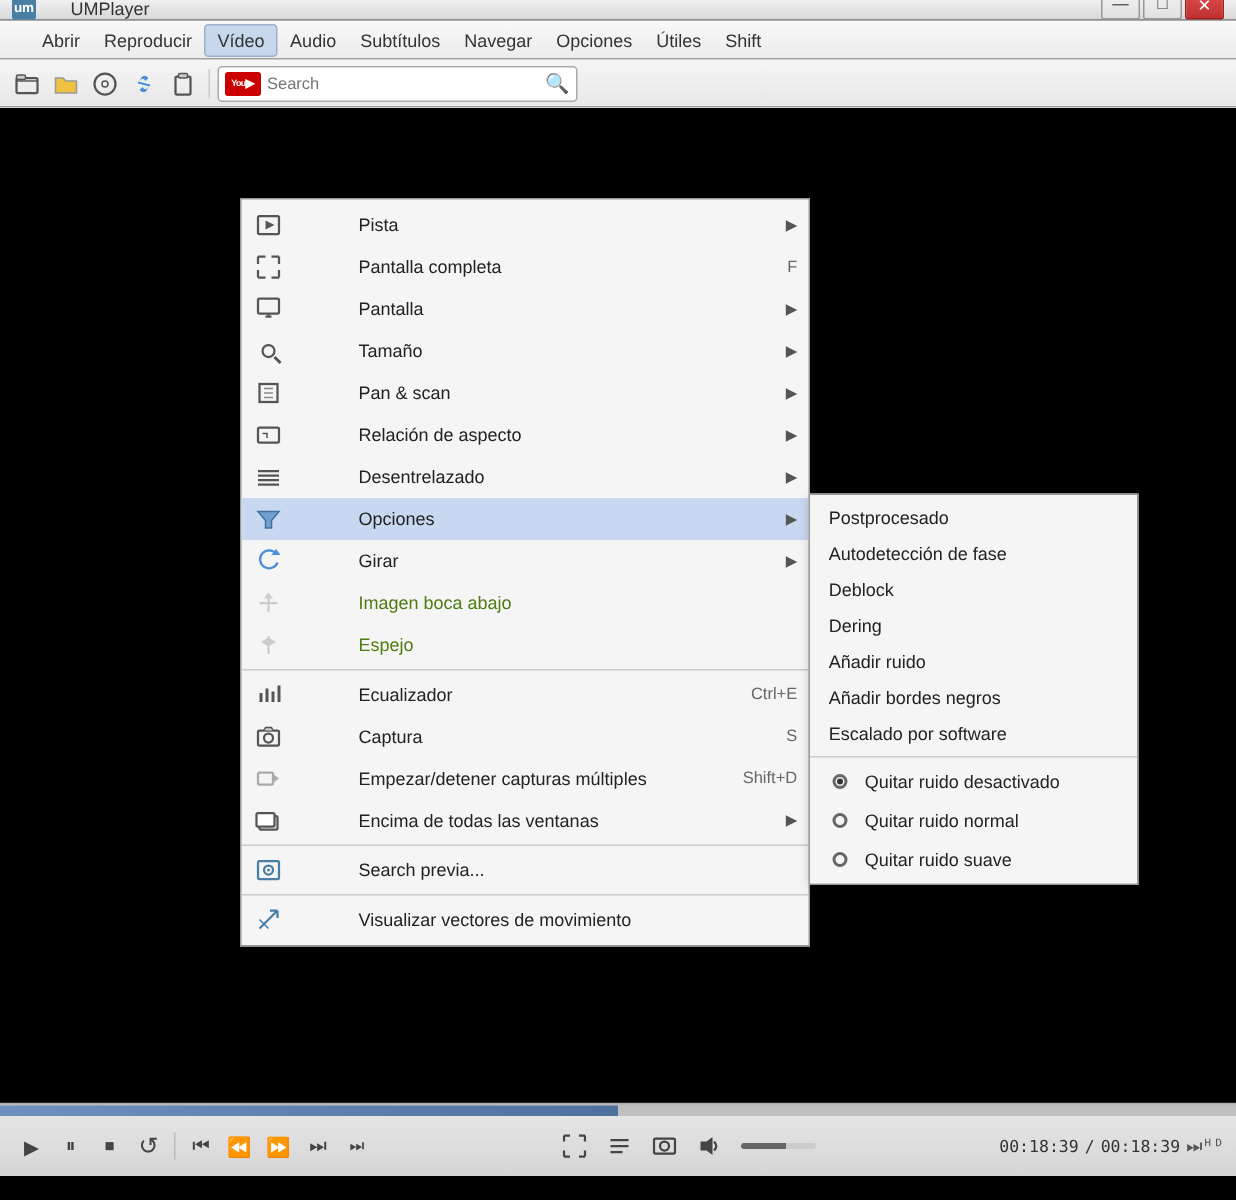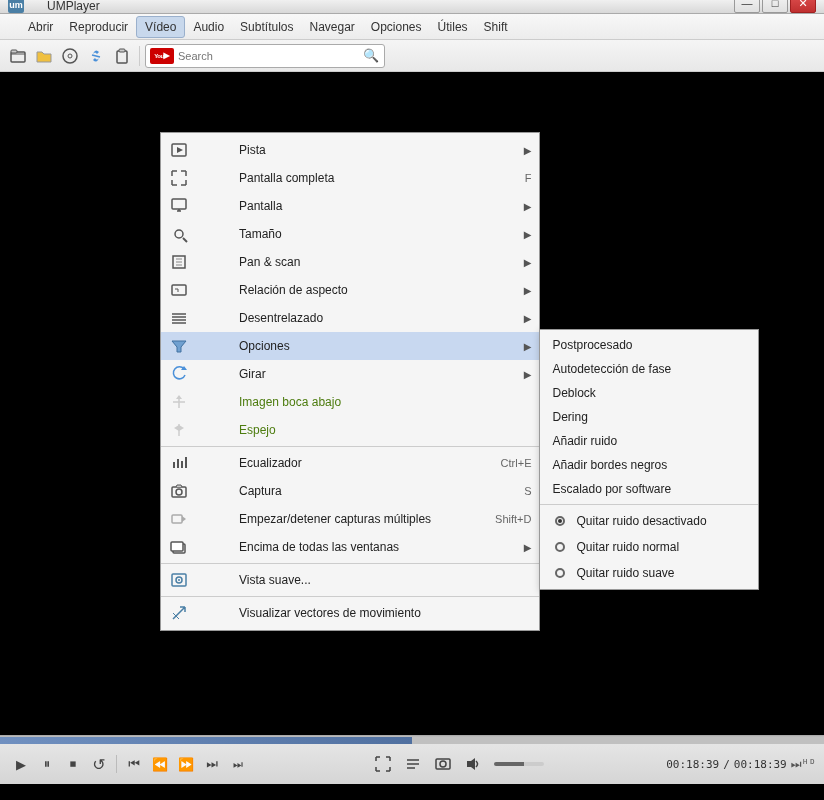--- a/index.html
+++ b/index.html
@@ -556,21 +556,21 @@
       <div class="context-menu-separator"></div>
 
       <div class="context-menu-item">
         <span class="item-icon">
           <svg width="18" height="18" viewBox="0 0 18 18">
               <rect x="2" y="3" width="14" height="12" rx="1" fill="none" stroke="#4a7fa5" stroke-width="1.5"></rect>
               <circle cx="9" cy="9" r="3" fill="none" stroke="#4a7fa5" stroke-width="1.5"></circle>
               <circle cx="9" cy="9" r="1" fill="#4a7fa5"></circle>
             </svg>
         </span>
-        <span class="item-label">Vista suave...</span>
+        <span class="item-label">Search previa...</span>
       </div>
 
       <div class="context-menu-separator"></div>
 
       <div class="context-menu-item">
         <span class="item-icon">
           <svg width="18" height="18" viewBox="0 0 18 18">
               <path d="M3 15 L15 3 M15 3 L10 3 M15 3 L15 8" stroke="#4a7fa5" stroke-width="1.5" fill="none"></path>
               <path d="M3 9 L9 15" stroke="#4a7fa5" stroke-width="1" fill="none"></path>
             </svg>

